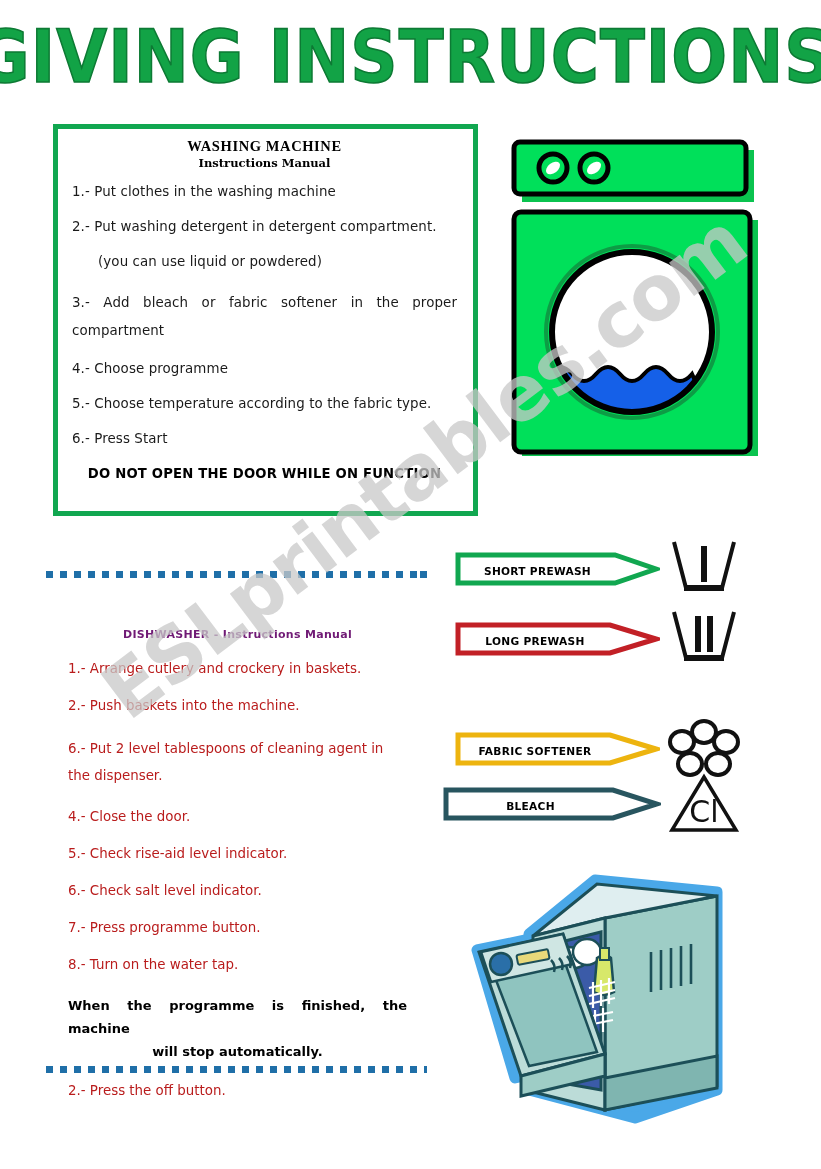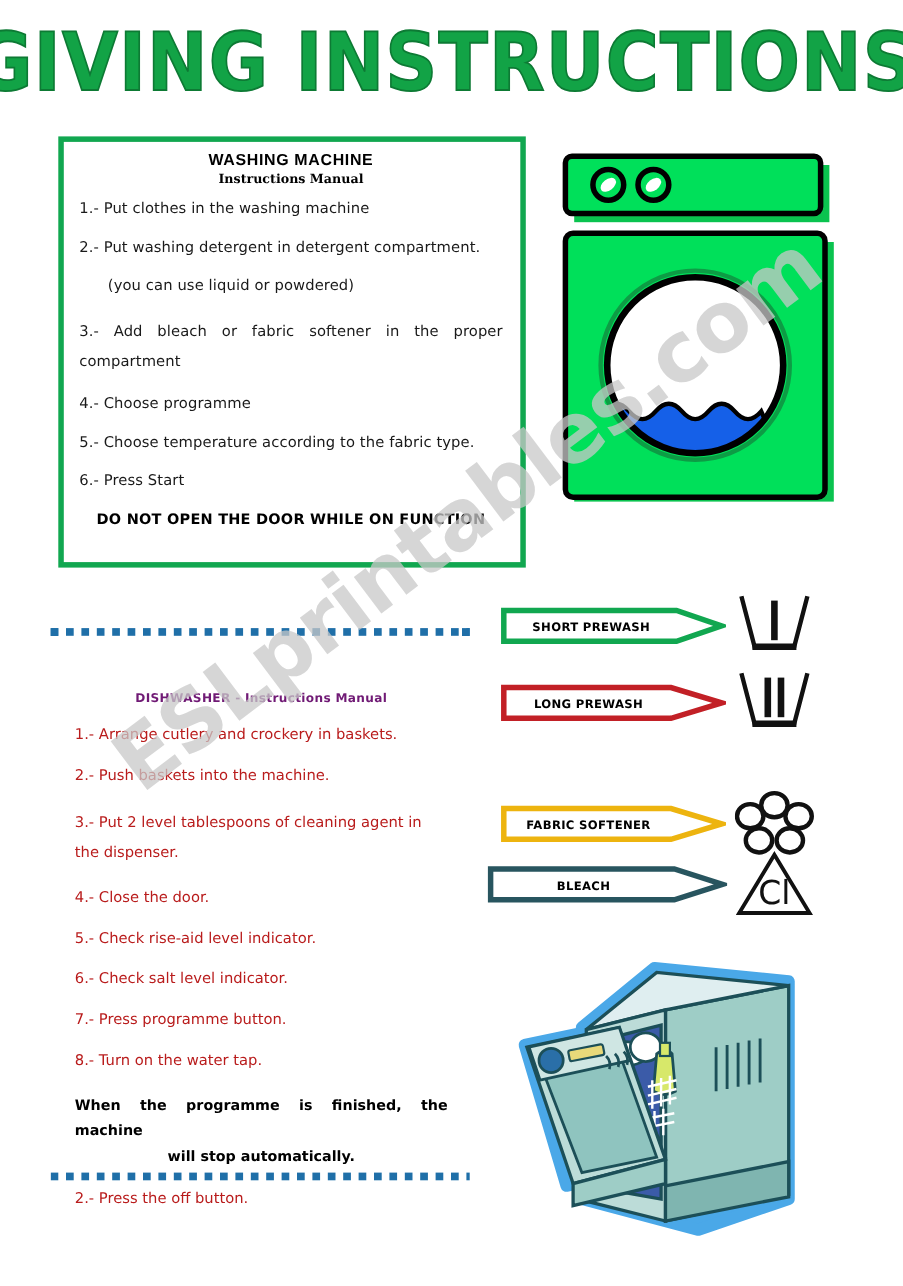--- a/index.html
+++ b/index.html
@@ -75,21 +75,21 @@
     border: 5px solid #11a750;
     background: #ffffff;
     box-sizing: border-box;
     z-index: 10;
   }
   .wm-inner {
     padding: 9px 16px 0 14px;
   }
   .wm-head {
     text-align: center;
-    font-family: Liberation Sans, sans-serif;
+    font-family: Liberation Serif, serif;
     font-weight: bold;
     font-size: 14.5px;
     letter-spacing: .6px;
     color: #000;
     margin-bottom: 1px;
   }
   .wm-sub {
     text-align: center;
     font-family: "DejaVu Serif", serif;
     font-weight: bold;
@@ -264,21 +264,21 @@
     <div class="dash dash-h dash-top"></div>
     <div class="dash dash-h dash-bottom"></div>
     <div class="dash dash-v dash-left"></div>
     <div class="dash dash-v dash-right"></div>
 
     <div class="dw-inner">
       <div class="dw-head">DISHWASHER  -  Instructions  Manual</div>
 
       <div class="dw-line">1.- Arrange cutlery and  crockery in baskets.</div>
       <div class="dw-line">2.- Push baskets into the machine.</div>
-      <div class="dw-line two">3.- Put 2 level tablespoons of cleaning agent in the dispenser.</div>
+      <div class="dw-line two">6.- Put 2 level tablespoons of cleaning agent in the dispenser.</div>
       <div class="dw-line">4.- Close the door.</div>
       <div class="dw-line">5.- Check rise-aid level indicator.</div>
       <div class="dw-line">6.- Check salt level indicator.</div>
       <div class="dw-line">7.- Press programme button.</div>
       <div class="dw-line">8.- Turn on the water tap.</div>
 
       <div class="dw-note">
         <span class="l1">When the programme is finished, the machine</span>
         <span class="l2">will stop automatically.</span>
       </div>

